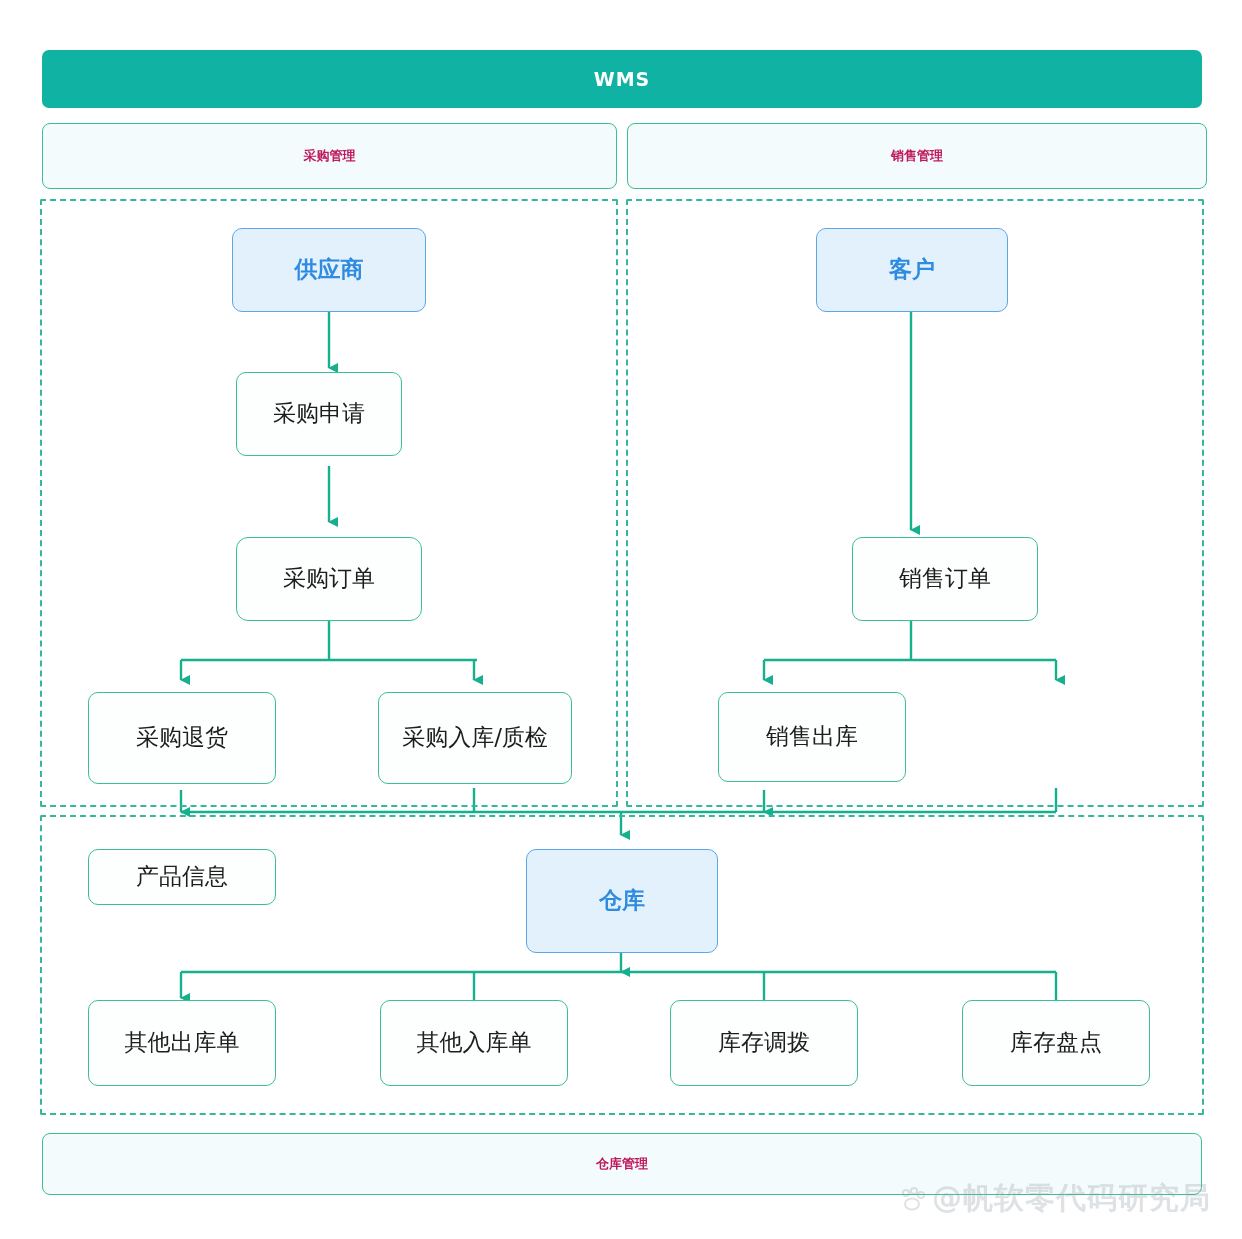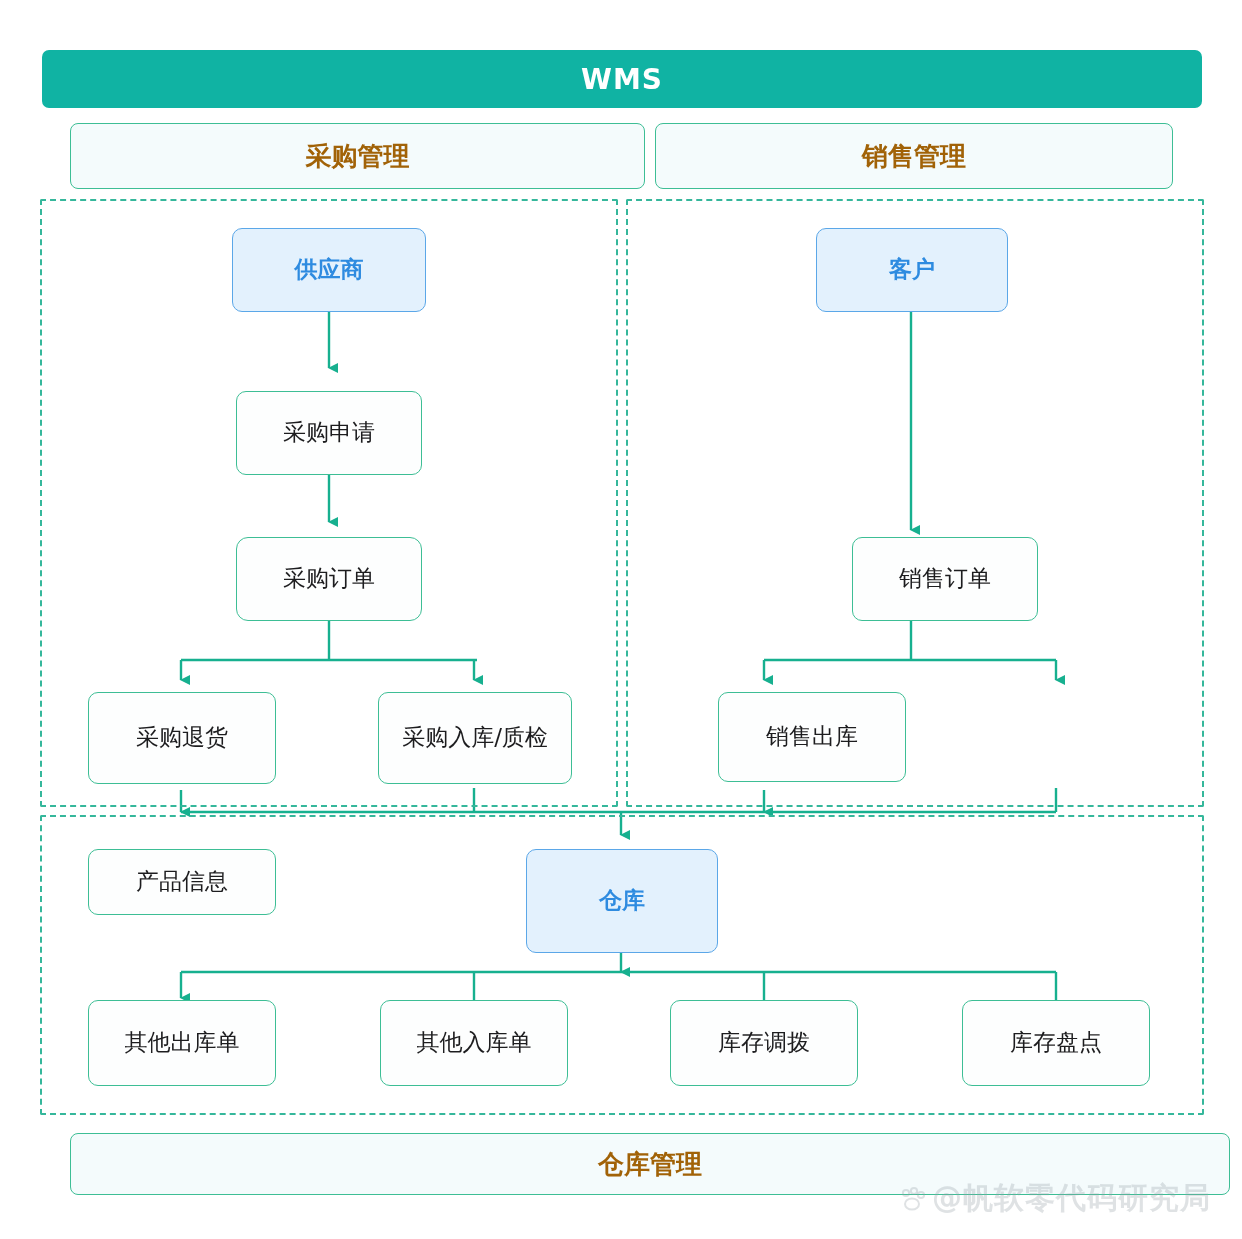--- a/index.html
+++ b/index.html
@@ -40,39 +40,38 @@
   }
 
   
   .banner{
     position:absolute;
     box-sizing:border-box;
     display:flex;align-items:center;justify-content:center;
     background:#10B3A3;
     border-radius:7px;
     color:#ffffff;
-    font-size:28px;
+    font-size:19px;
     font-weight:700;
     letter-spacing:1px;
     z-index:3;
   }
 
   
   .pill{
     position:absolute;
     box-sizing:border-box;
     display:flex;align-items:center;justify-content:center;
     background:#F4FBFC;
     border:1.5px solid #3DBE95;
     border-radius:8px;
-    color:#a16207;
-    font-size:26px;
+    color:#be185d;
+    font-size:13px;
     font-weight:700;
     z-index:3;
-    margin-left:28px;
   }
 
   
   .frame{
     position:absolute;
     box-sizing:border-box;
     border:2px dashed #35B79B;
     border-radius:2px;
     background:transparent;
     z-index:1;
@@ -146,44 +145,44 @@
 
       <path d="M621,972 L621,948" marker-end="url(#ah)" transform="rotate(180 621 960)"></path>
 
       <path d="M181,972 L181,998" marker-end="url(#ah)"></path>
     </g>
   </svg>
 
   <div class="banner" style="left:42px;top:50px;width:1160px;height:58px;">WMS</div>
 
   <div class="pill" style="left:42px;top:123px;width:575px;height:66px;">采购管理</div>
-  <div class="pill" style="left:627px;top:123px;width:518px;height:66px;">销售管理</div>
+  <div class="pill" style="left:627px;top:123px;width:580px;height:66px;">销售管理</div>
 
   <div class="frame" style="left:40px;top:199px;width:578px;height:608px;"></div>
   <div class="frame" style="left:626px;top:199px;width:578px;height:608px;"></div>
   <div class="frame" style="left:40px;top:815px;width:1164px;height:300px;"></div>
 
   <div class="node blue" style="left:232px;top:228px;width:194px;height:84px;">供应商</div>
 
-  <div class="node green" style="left:236px;top:391px;width:186px;height:84px;">采购申请</div>
+  <div class="node green" style="left:236px;top:372px;width:166px;height:84px;">采购申请</div>
 
   <div class="node green" style="left:236px;top:537px;width:186px;height:84px;border-radius:12px;">采购订单</div>
 
   <div class="node green" style="left:88px;top:692px;width:188px;height:92px;">采购退货</div>
 
   <div class="node green" style="left:378px;top:692px;width:194px;height:92px;">采购入库/质检</div>
 
   <div class="node blue" style="left:816px;top:228px;width:192px;height:84px;">客户</div>
 
   <div class="node green" style="left:852px;top:537px;width:186px;height:84px;">销售订单</div>
 
   <div class="node green" style="left:670px;top:692px;width:188px;height:90px;margin-left:48px;">销售出库</div>
 
 
-  <div class="node green" style="left:88px;top:849px;width:188px;height:66px;">产品信息</div>
+  <div class="node green" style="left:88px;top:849px;width:188px;height:56px;">产品信息</div>
 
   <div class="node blue" style="left:526px;top:849px;width:192px;height:104px;">仓库</div>
 
   <div class="node green" style="left:88px;top:1000px;width:188px;height:86px;">其他出库单</div>
 
   <div class="node green" style="left:380px;top:1000px;width:188px;height:86px;">其他入库单</div>
 
   <div class="node green" style="left:670px;top:1000px;width:188px;height:86px;">库存调拨</div>
 
   <div class="node green" style="left:962px;top:1000px;width:188px;height:86px;">库存盘点</div>

